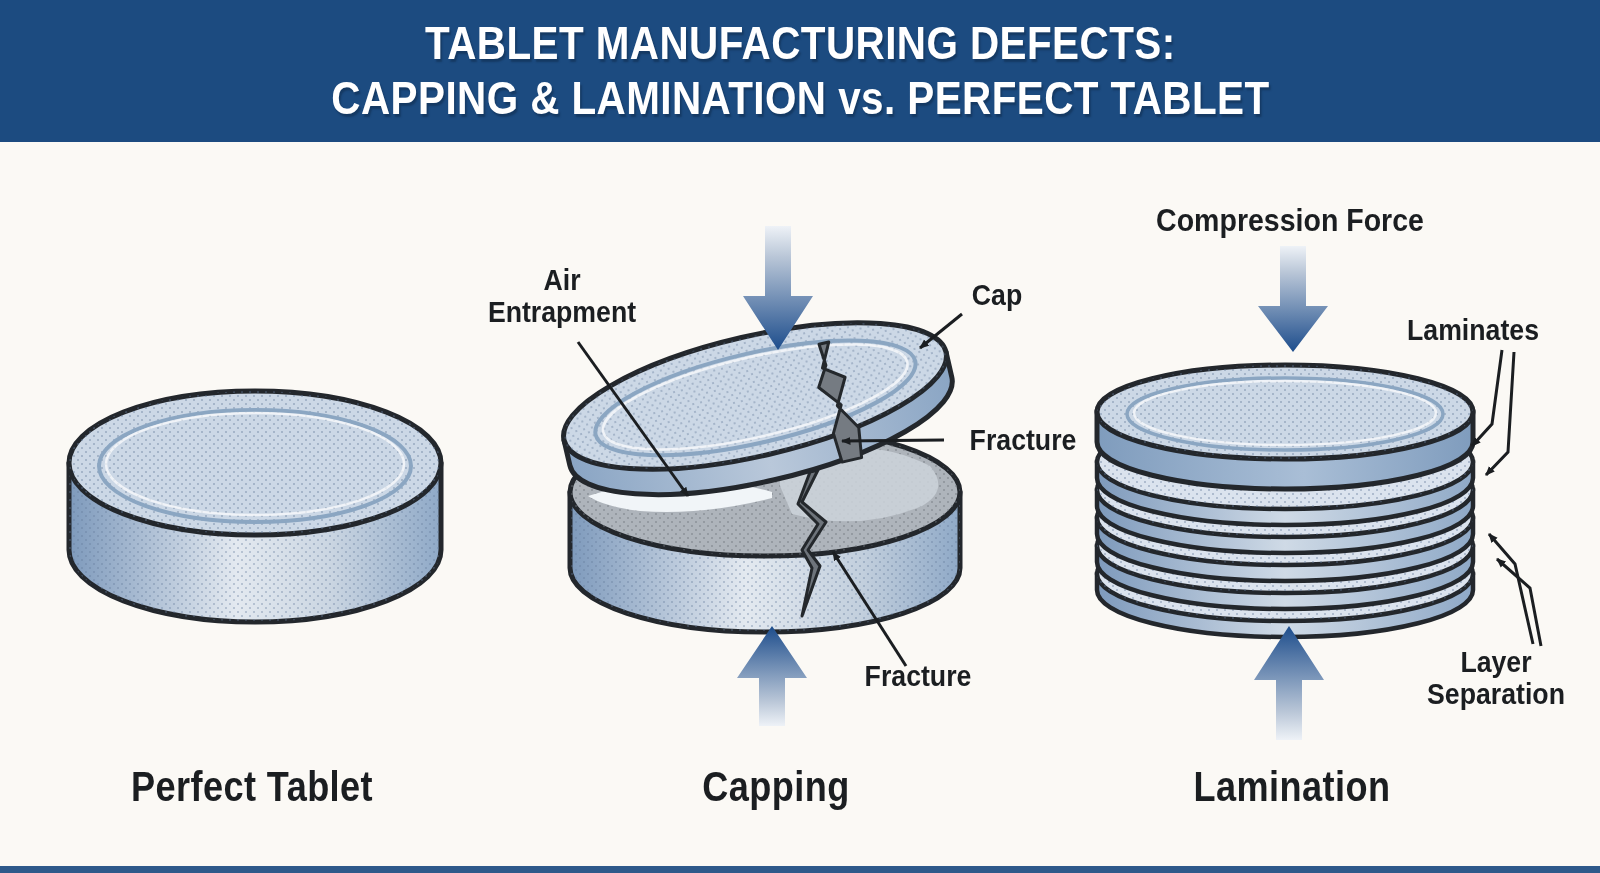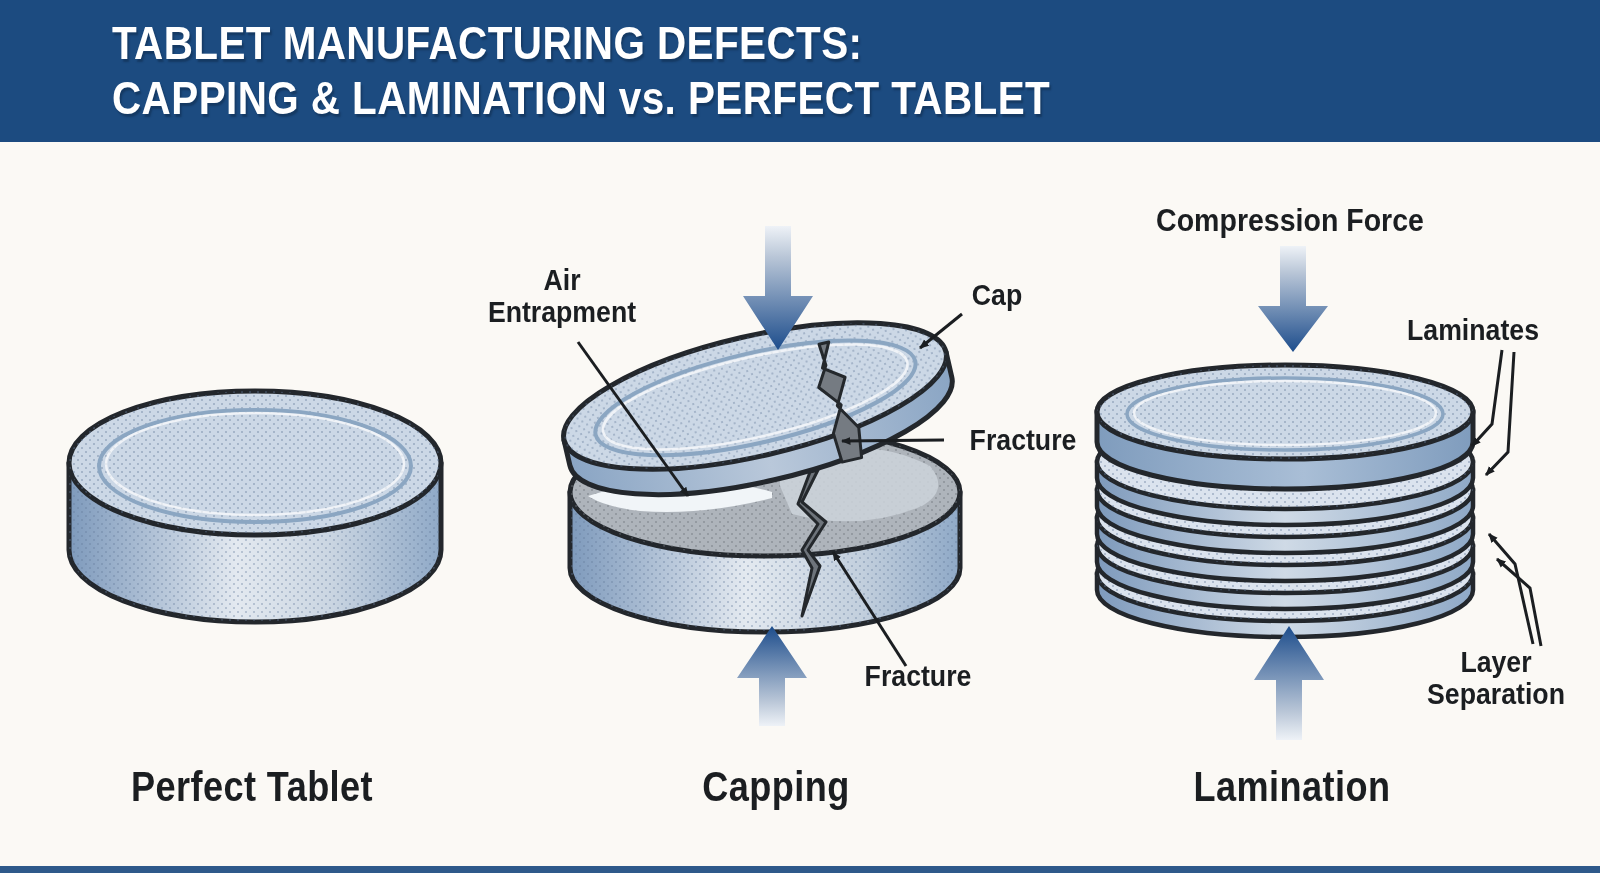--- a/index.html
+++ b/index.html
@@ -3,21 +3,21 @@
 <meta charset="utf-8">
 <style>
   :root{
     --header-bg:#1c4b80; --page-bg:#fbf9f5; --ink:#1b1e21; --outline:#23272c;
     --arrow-blue:#1d4d8c; --tablet-top:#ccd8e6; --surface-gray:#aeb4bb;
   }
   html,body{margin:0;padding:0;}
   .canvas{position:relative;width:1600px;height:873px;background:var(--page-bg);
     overflow:hidden;font-family:"Liberation Sans",sans-serif;color:var(--ink);}
   .header{position:absolute;left:0;top:0;width:1600px;height:142px;background:var(--header-bg);
-    display:flex;flex-direction:column;justify-content:center;}
+    display:flex;flex-direction:column;align-items:center;justify-content:center;}
   .header .line{color:#fff;font-weight:bold;font-size:47px;line-height:1.17;white-space:nowrap;
     transform:scaleX(.86);text-shadow:2px 3px 2px rgba(10,25,45,.35);letter-spacing:.5px;}
   .fig{position:absolute;}
   .lbl{position:absolute;font-size:29px;font-weight:600;line-height:1.12;white-space:nowrap;
     text-align:center;transform:translateX(-50%) scaleX(.92);}
   .lbl .l2{display:block;}
   .caption{position:absolute;font-size:43px;font-weight:bold;letter-spacing:.5px;white-space:nowrap;
     transform:translateX(-50%) scaleX(.84);}
   .overlay{position:absolute;left:0;top:0;pointer-events:none;}
   .bottombar{position:absolute;left:0;bottom:0;width:1600px;height:7px;background:var(--header-bg);opacity:.92;}

